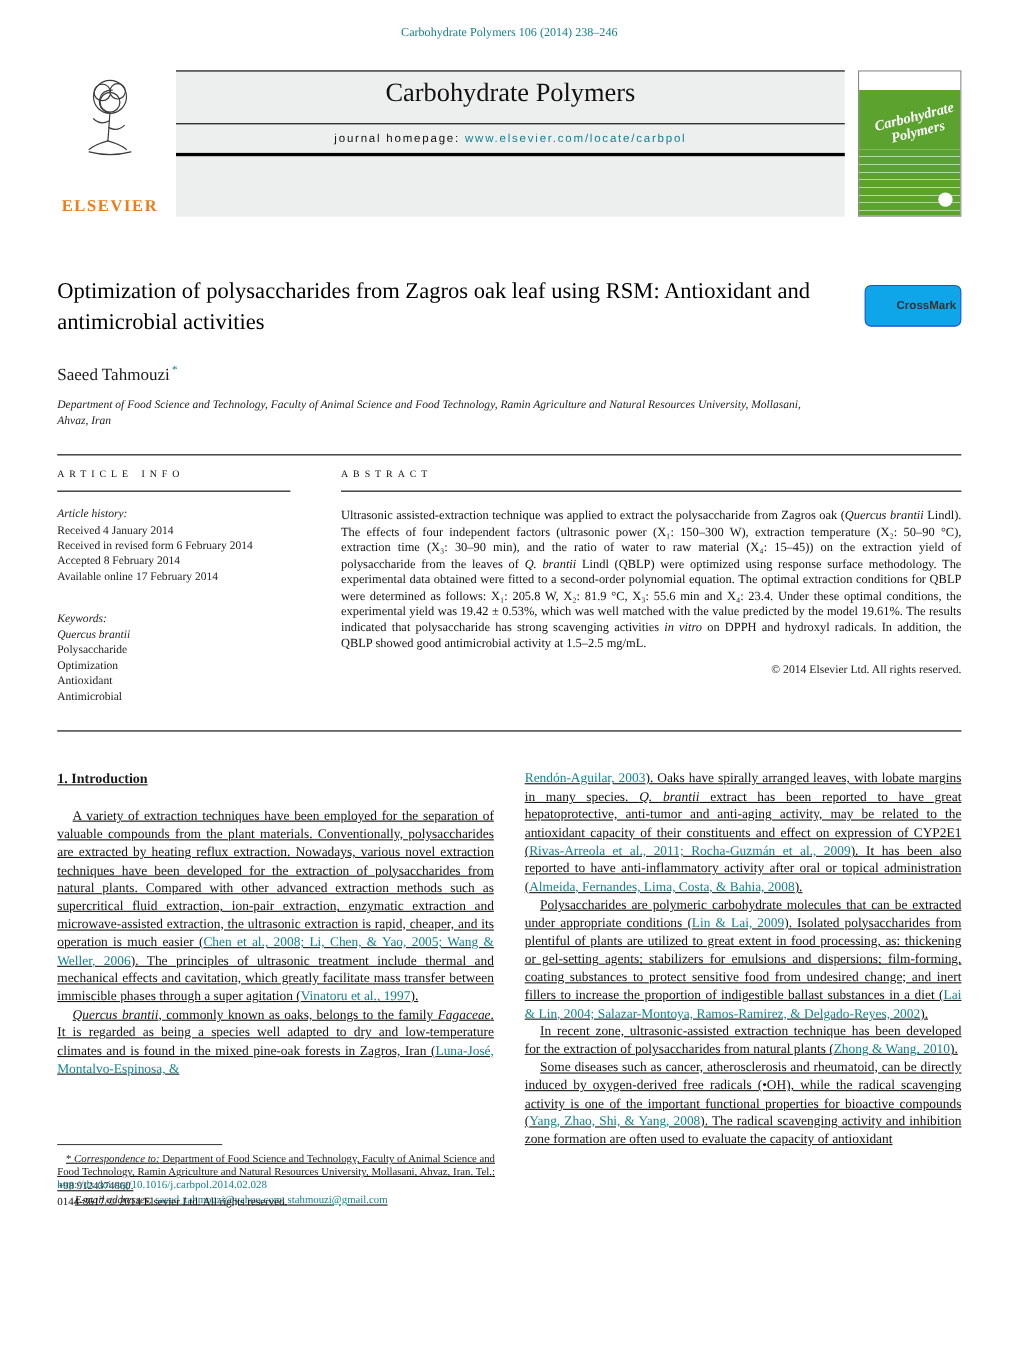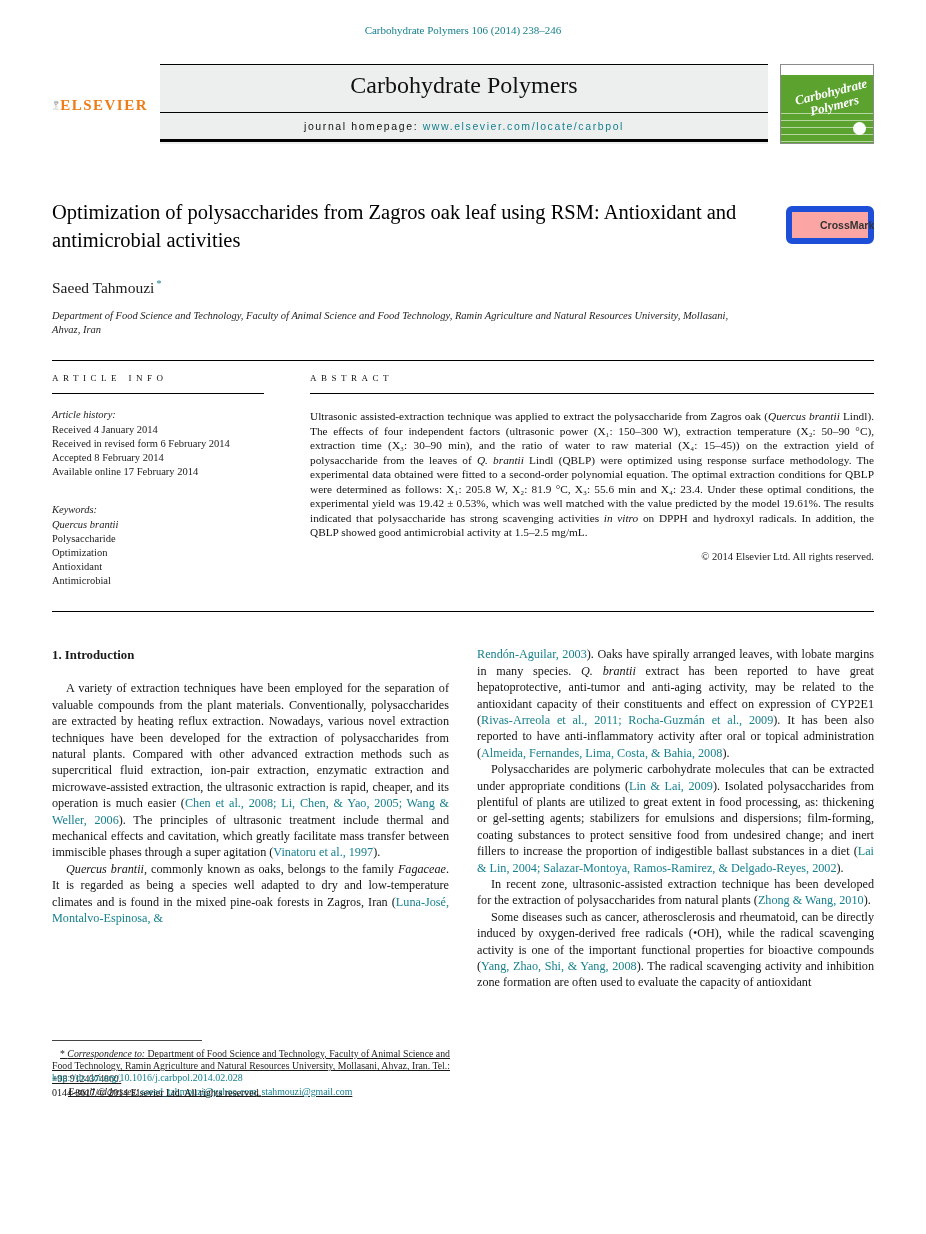--- a/index.html
+++ b/index.html
@@ -21,59 +21,59 @@
   }
   .link{color:var(--teal);}
   .seg-link{color:var(--teal);}
   .seg-i{font-style:italic;}
 
   
   .top-ref{margin-top:24px;text-align:center;font-size:11px;color:var(--teal);}
 
   
   .header-row{display:flex;margin-top:28px;align-items:stretch;}
-  .logo-col{width:96px;display:flex;flex-direction:row;align-items:center;justify-content:flex-start;padding:2px 0 0 0;}
+  .logo-col{width:96px;display:flex;flex-direction:column;align-items:center;justify-content:flex-start;padding:2px 0 0 0;gap:36px;}
   .elsevier-word{font-weight:bold;color:var(--orange);font-size:15px;letter-spacing:1.5px;}
   .center-box{flex:1;margin:0 12px;border-top:1px solid #000;background:#edefee;display:flex;flex-direction:column;}
   .contents-line{text-align:center;font-size:11px;padding:9px 0 3px;color:#222;}
   .journal-title{text-align:center;font-size:24px;padding:7px 0 13px;color:#111;}
   .homepage-bar{border-top:1px solid #000;border-bottom:3px solid #000;text-align:center;
     font-family:"Liberation Sans",sans-serif;font-size:10.5px;letter-spacing:1.6px;
     padding:7px 0;font-weight:normal;color:#111;}
   .cover{width:92px;position:relative;border:1px solid #8a8a8a;background:linear-gradient(#ffffff 0 13%, #5ca22f 13% 100%);overflow:hidden;}
   .cover::before{content:"";position:absolute;left:0;right:0;bottom:0;height:46%;
     background:repeating-linear-gradient(180deg, rgba(255,255,255,0) 0 6px, rgba(255,255,255,.55) 6px 7px);}
   .cover::after{content:"";position:absolute;right:7px;bottom:8px;width:13px;height:13px;border-radius:50%;background:#fff;}
   .cover-title{position:absolute;top:26%;left:-8px;width:130%;transform:rotate(-14deg);
     color:#fff;font-style:italic;font-weight:bold;font-size:13px;line-height:14px;text-align:center;}
 
   
   .title-row{display:flex;margin-top:54px;}
   .article-title{flex:1;font-size:20.5px;line-height:28px;font-weight:500;margin:0;padding-right:36px;color:#000;}
-  .crossmark{width:88px;height:38px;border:6px solid #1d4ed8;border-radius:6px;background:#fca5a5;
+  .crossmark{width:88px;height:38px;border:1px solid #1d4ed8;border-radius:6px;background:#0ea5e9;
     display:flex;align-items:center;gap:5px;padding:2px 23px;box-sizing:border-box;align-self:flex-start;margin-top:8px;}
   .crossmark-label{font-family:"Liberation Sans",sans-serif;font-size:10.5px;font-weight:bold;color:#333;}
 
   .author{margin-top:24px;font-size:15.5px;}
   .author sup{font-size:10px;color:var(--teal);margin-left:2px;}
   .affiliation{margin-top:12px;font-size:10.5px;font-style:italic;line-height:13.5px;max-width:700px;color:#222;}
 
   
   .meta-section{margin-top:24px;border-top:1px solid #000;border-bottom:1px solid #000;display:flex;padding-bottom:24px;}
   .info-col{width:212px;flex:0 0 212px;}
   .abstract-col{flex:1;margin-left:46px;}
   .col-heading{font-variant:small-caps;letter-spacing:4.5px;font-size:12.5px;padding:9px 0 8px;border-bottom:1px solid #000;margin-bottom:15px;color:#111;}
   .info-label{font-size:10.5px;font-style:italic;margin-bottom:3px;color:#222;}
   .keywords-label{margin-top:26px;}
   .info-line{font-size:10.5px;line-height:13.8px;color:#1a1a1a;}
   .abstract-text{font-size:11.3px;line-height:14.5px;text-align:justify;color:#111;}
   .abstract-copyright{font-size:10.6px;text-align:right;margin-top:11px;}
 
   
-  .body-cols{display:flex;gap:28px;margin-top:34px;}
+  .body-cols{display:flex;gap:28px;margin-top:34px;text-decoration:underline;}
   .col-left,.col-right{width:397px;flex:0 0 397px;}
   .section-heading{font-size:12.8px;font-weight:bold;margin:2px 0 17px;}
   .para{font-size:12.2px;line-height:16.4px;text-align:justify;color:#141414;}
   .indent{text-indent:14px;}
 
   
   .footnote{position:absolute;left:52px;top:1040px;width:398px;text-decoration:underline;}
   .footnote-rule{width:150px;border-top:1px solid #444;margin-bottom:7px;}
   .fn-par{font-size:9.8px;line-height:12.4px;text-align:justify;color:#222;}
   .fn-first{text-indent:8px;}

